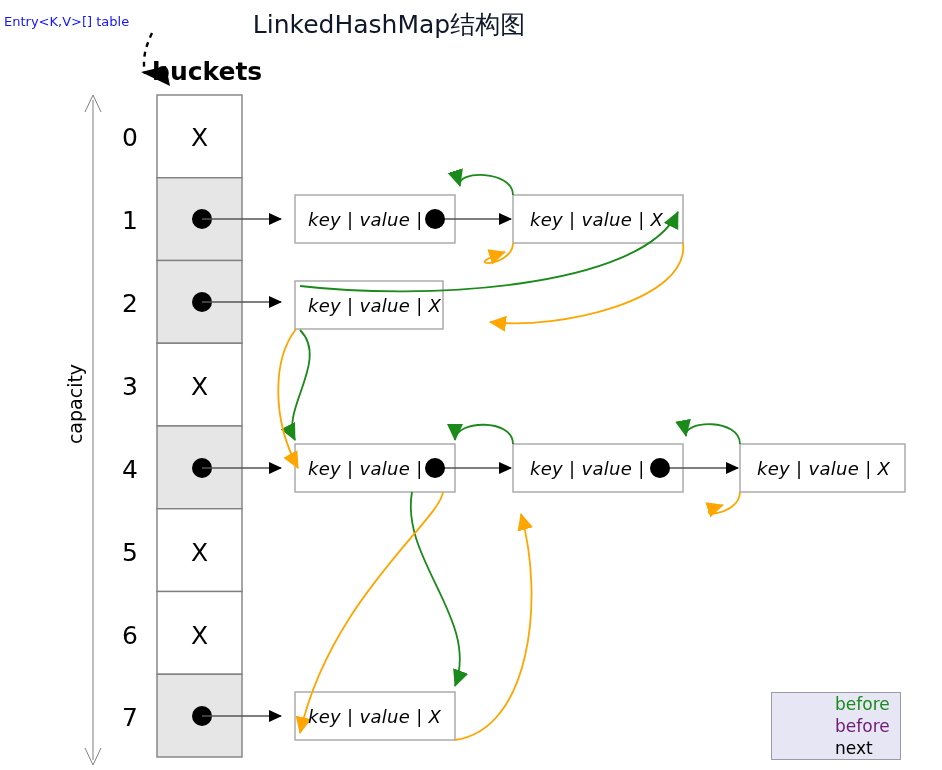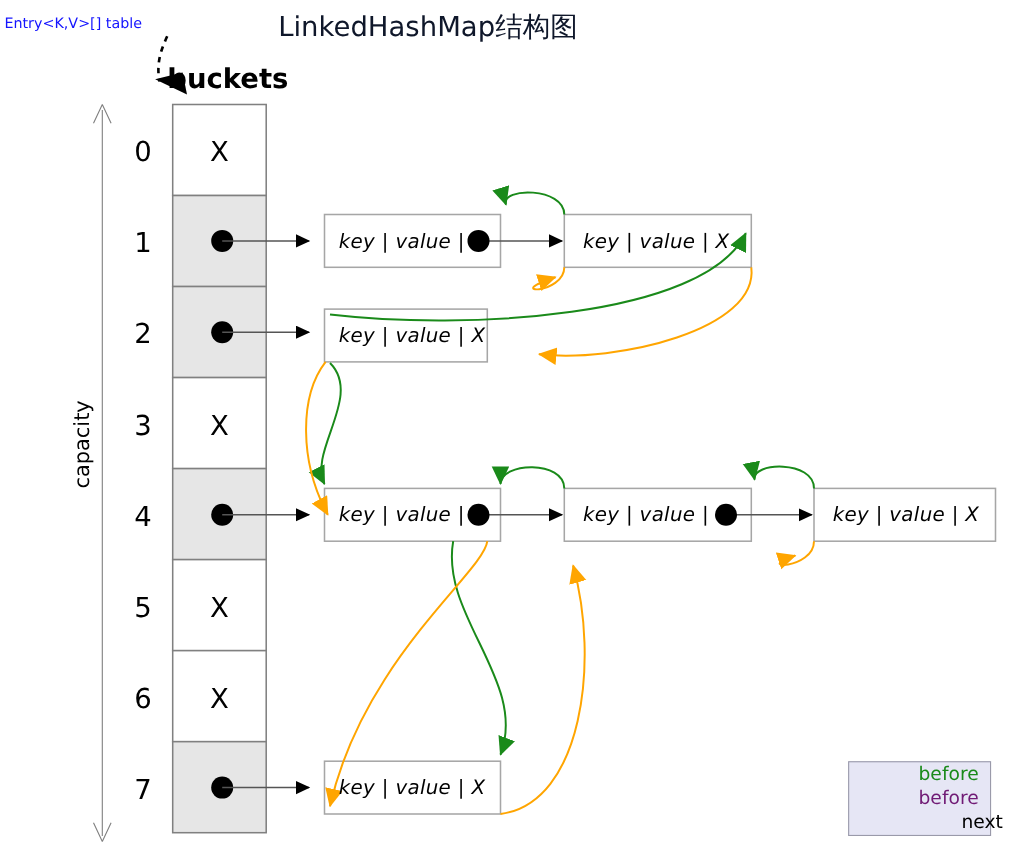--- a/index.html
+++ b/index.html
@@ -86,21 +86,21 @@
     background: #e6e6f5;
     border: 1px solid #9a9aaa;
     box-sizing: border-box;
   }
   .legend-label {
     font-size: 17px;
     left: 835px;
   }
   .lg-after  { color: #1a8a1a; top: 694px; }
   .lg-before { color: #701a75; top: 716px; }
-  .lg-next   { color: #000000; top: 738px; margin-left: 39px; }
+  .lg-next   { color: #000000; top: 738px; }
 </style>
 </head>
 <body>
 
 <div id="canvas">
 
   <svg id="svg-layer" viewBox="0 0 942 770" xmlns="http://www.w3.org/2000/svg">
     <defs>
       <marker id="ah-black" markerWidth="12" markerHeight="12" refX="10" refY="5" orient="auto" markerUnits="userSpaceOnUse">
         <path d="M0,0 L11,5 L0,10 z" fill="#000000"></path>

